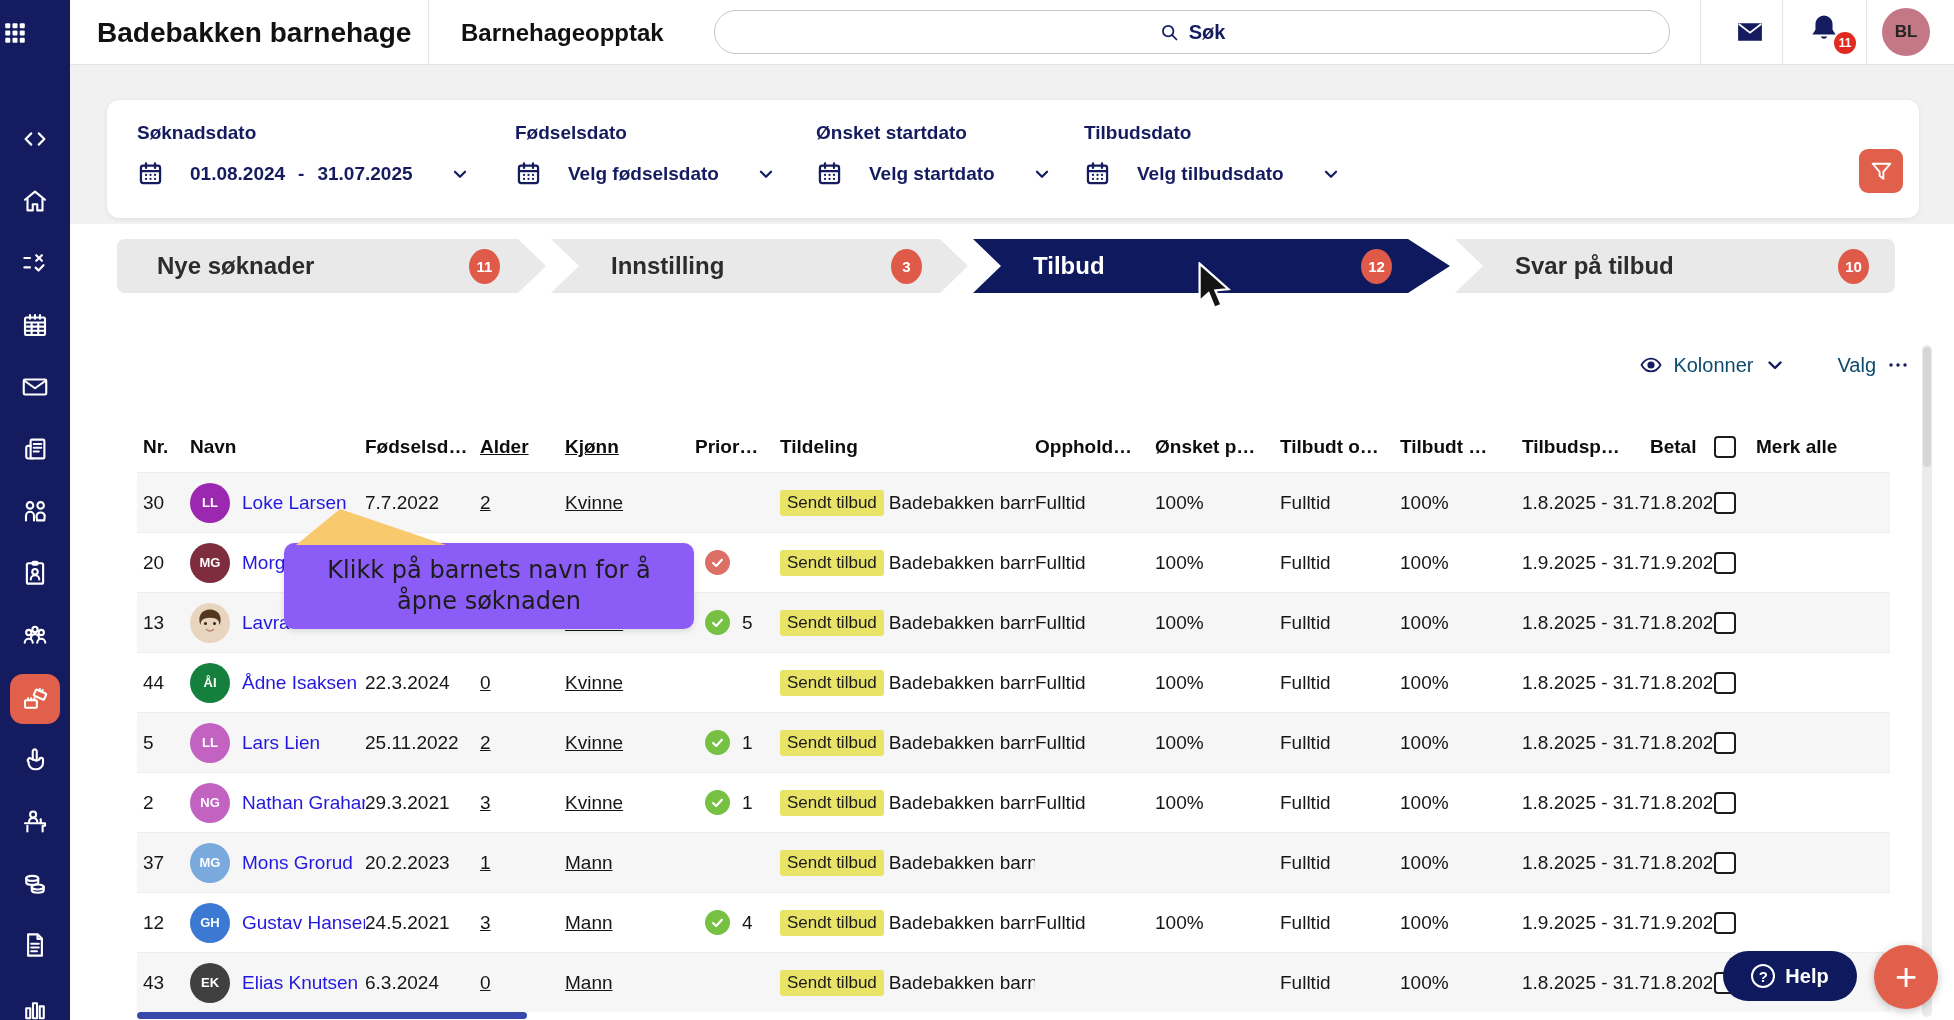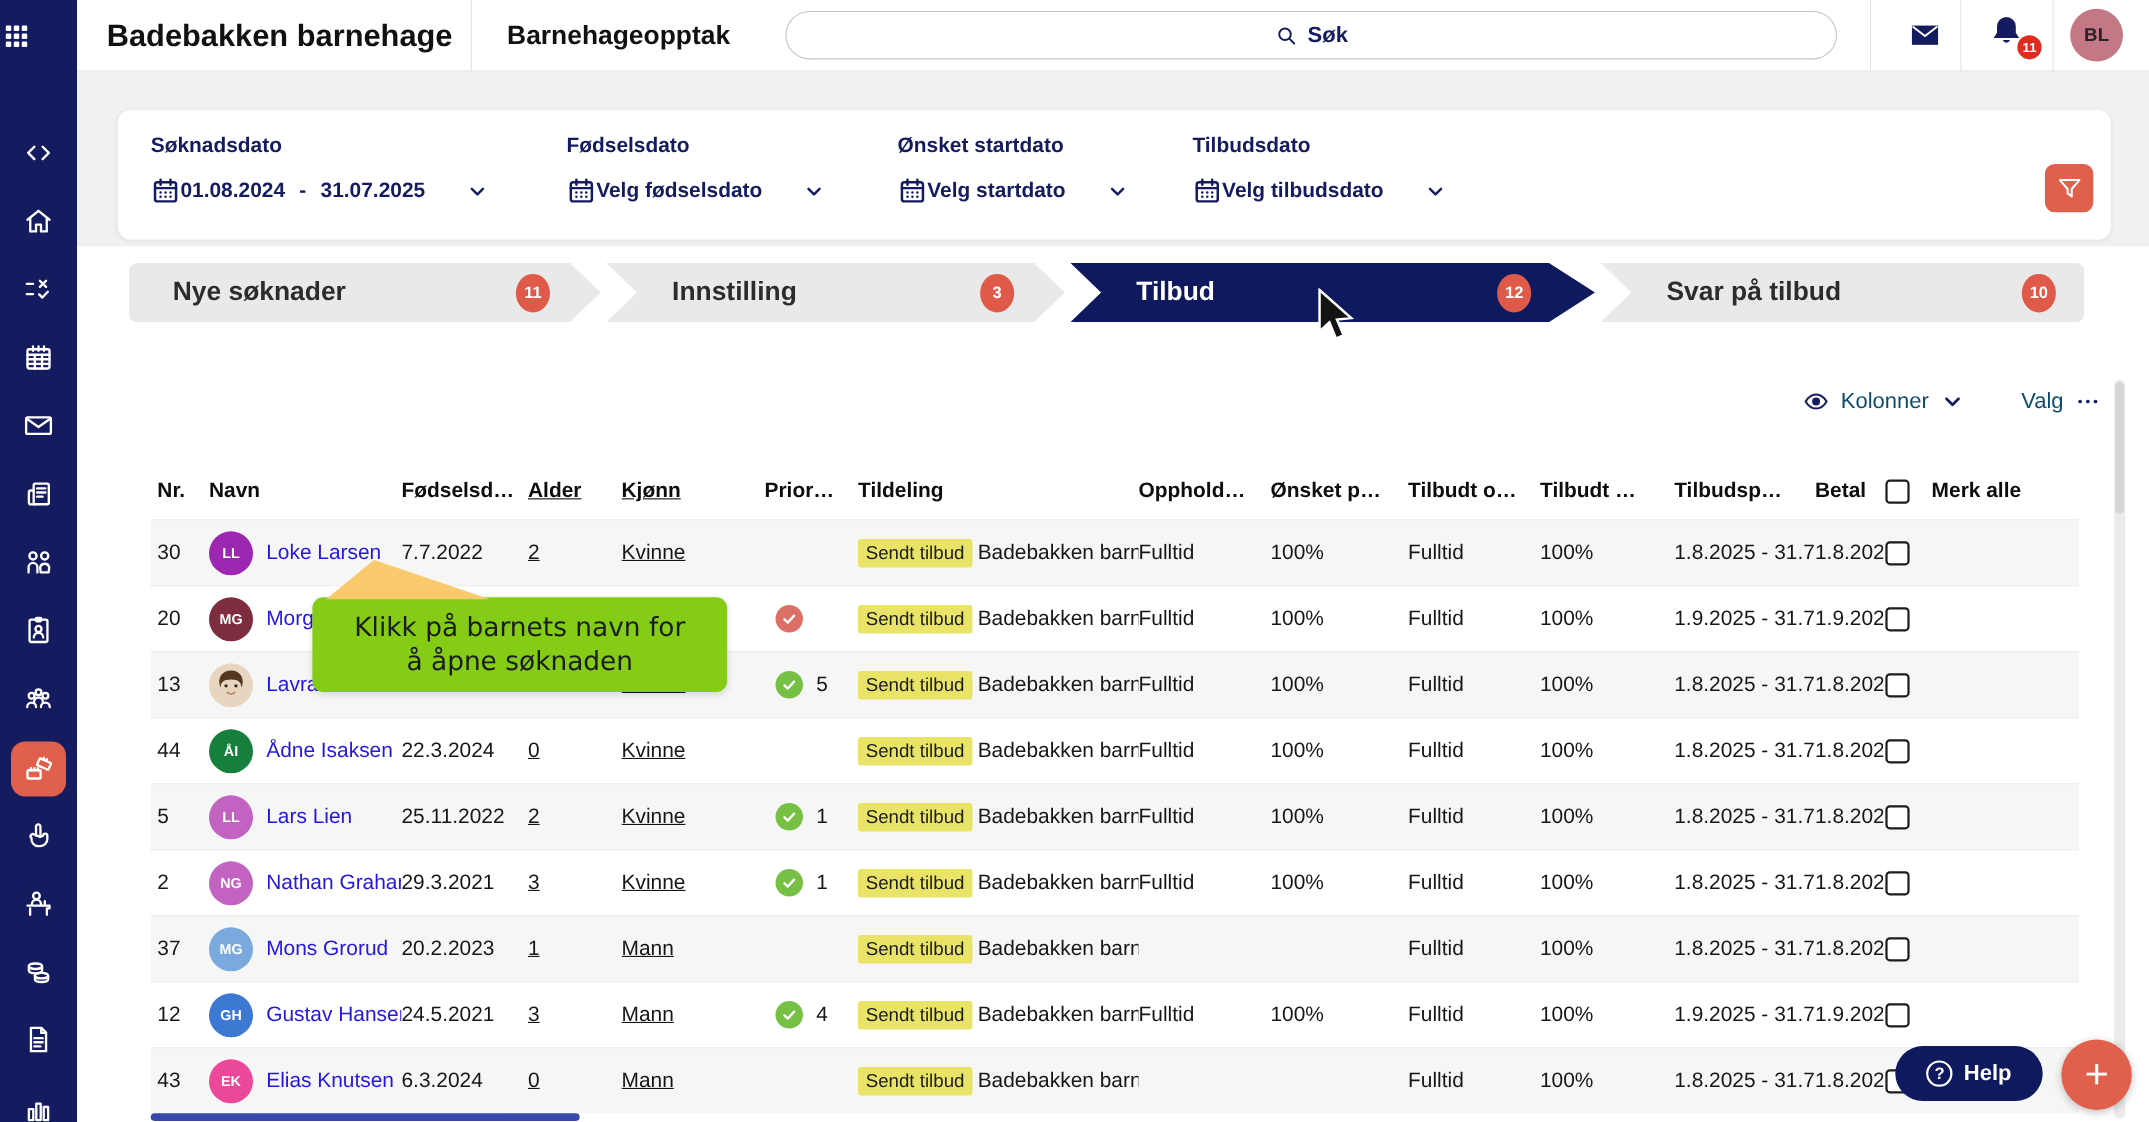--- a/index.html
+++ b/index.html
@@ -31,21 +31,21 @@
   .avatar { position:absolute; left:1812px; top:8px; width:48px; height:48px; border-radius:50%; background:#c47886; display:flex; align-items:center; justify-content:center; font-size:17px; font-weight:bold; color:#242424; cursor:pointer; }
 
   
   .main { position:absolute; left:70px; top:65px; width:1884px; height:955px; background:#fff;padding-left:19px; }
   .filter-zone { position:absolute; left:0; top:0; width:1884px; height:159px; background:#f1f1f2; }
   .filter-card { position:absolute; left:37px; top:35px; width:1812px; height:118px; background:#fff; border-radius:12px; box-shadow:0 1px 5px rgba(0,0,0,.08); }
   .fgroup { position:absolute; top:22px; }
   .fgroup .flabel { font-size:19px; font-weight:bold; color:#141b5f; margin-bottom:16px; }
   .fvalue { display:flex; align-items:center; font-size:19px; font-weight:bold; color:#141b5f; cursor:pointer; }
   .fvalue svg { width:27px; height:27px; }
-  .fvalue .caltxt { }
+  .fvalue .caltxt { margin-left:26px; }
   .fvalue .dash { margin:0 13px; }
   .fvalue .chev { margin-left:36px; }
   .fvalue .chev svg { width:22px; height:22px; }
   .g1 { left:30px; } .g2 { left:408px; } .g3 { left:709px; } .g4 { left:977px; }
   .funnel-btn { position:absolute; left:1752px; top:49px; width:44px; height:44px; background:#e0604c; border-radius:9px; display:flex; align-items:center; justify-content:center; cursor:pointer; }
   .funnel-btn svg { width:25px; height:25px; }
 
   
   .stage-bar { position:absolute; left:47px; top:174px; width:1790px; height:54px; display:flex; }
   .stage { position:relative; height:54px; background:#e9e9e9; display:flex; align-items:center; margin-right:5px; cursor:pointer; }
@@ -84,21 +84,21 @@
   .badge-sendt { background:#e9e468; color:#1c1c1c; font-size:17px; padding:3px 7px; border-radius:3px; margin-right:5px; flex:none; }
   .cb { width:22px; height:22px; border:2px solid #1c1c1c; border-radius:4px; background:#fff; flex:none; cursor:pointer; }
   .merk-label { margin-left:20px; font-weight:600; }
 
   
   .vscroll { position:absolute; left:1852px; top:280px; width:10px; height:672px; background:#ebebeb; border-radius:5px; }
   .vscroll .vthumb { position:absolute; top:2px; left:1px; width:8px; height:120px; background:#d6d6d6; border-radius:4px; }
   .hscroll { position:absolute; left:137px; top:1012px; width:390px; height:7px; background:#3949ab; border-radius:4px; z-index:6; }
 
   
-  .tooltip { position:absolute; left:284px; top:543px; width:377px; min-height:86px; background:#84cc16; border-radius:10px; z-index:8; display:flex; align-items:center; justify-content:center; padding:10px 36px; box-shadow:0 2px 6px rgba(0,0,0,.12); }
+  .tooltip { position:absolute; left:284px; top:543px; width:410px; min-height:86px; background:#8b5cf6; border-radius:10px; z-index:8; display:flex; align-items:center; justify-content:center; padding:10px 36px; box-shadow:0 2px 6px rgba(0,0,0,.12); }
   .tooltip-text { font-family:"DejaVu Sans",sans-serif; font-size:24px; color:#1c1c1c; text-align:center; line-height:1.3; }
   .tooltip-tail { position:absolute; left:12px; top:-34px; width:150px; height:36px; }
 
   
   .cursor { position:absolute; left:1196px; top:262px; width:36px; height:48px; z-index:20; }
   .help-btn { position:absolute; left:1723px; top:951px; width:134px; height:50px; background:#0f1a5e; border-radius:25px; display:flex; align-items:center; justify-content:center; gap:10px; cursor:pointer; z-index:9; }
   .help-q { width:24px; height:24px; border:2px solid #fff; border-radius:50%; color:#fff; font-size:15px; font-weight:bold; display:flex; align-items:center; justify-content:center; }
   .help-label { color:#fff; font-size:20px; font-weight:bold; }
   .fab { position:absolute; left:1874px; top:945px; width:64px; height:64px; border-radius:50%; background:#e0604c; color:#fff; font-size:38px; display:flex; align-items:center; justify-content:center; cursor:pointer; z-index:9; box-shadow:0 2px 8px rgba(0,0,0,.25); }
 </style>
@@ -692,21 +692,21 @@
           <div class="td c10">100%</div>
           <div class="td c11">1.9.2025 - 31.7.2026</div>
           <div class="td c12">1.9.2025</div>
           <div class="td c13">
             <span class="cb"></span>
           </div>
         </div>
         <div class="trow alt">
           <div class="td c0">43</div>
           <div class="td c1">
-            <span class="av" style="background: #ec4899;">EK</span>
+            <span class="av" style="background: #404040;">EK</span>
             <a class="name-link">Elias Knutsen</a>
           </div>
           <div class="td c2">6.3.2024</div>
           <div class="td c3">0</div>
           <div class="td c4">Mann</div>
           <div class="td c5"></div>
           <div class="td c6">
             <span class="badge-sendt">Sendt tilbud</span>
             <span>Badebakken barnehage</span>
           </div>

